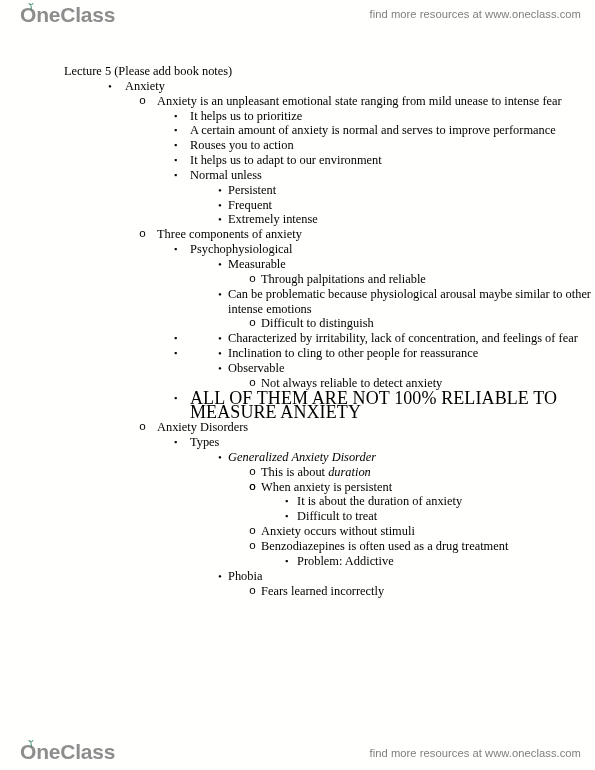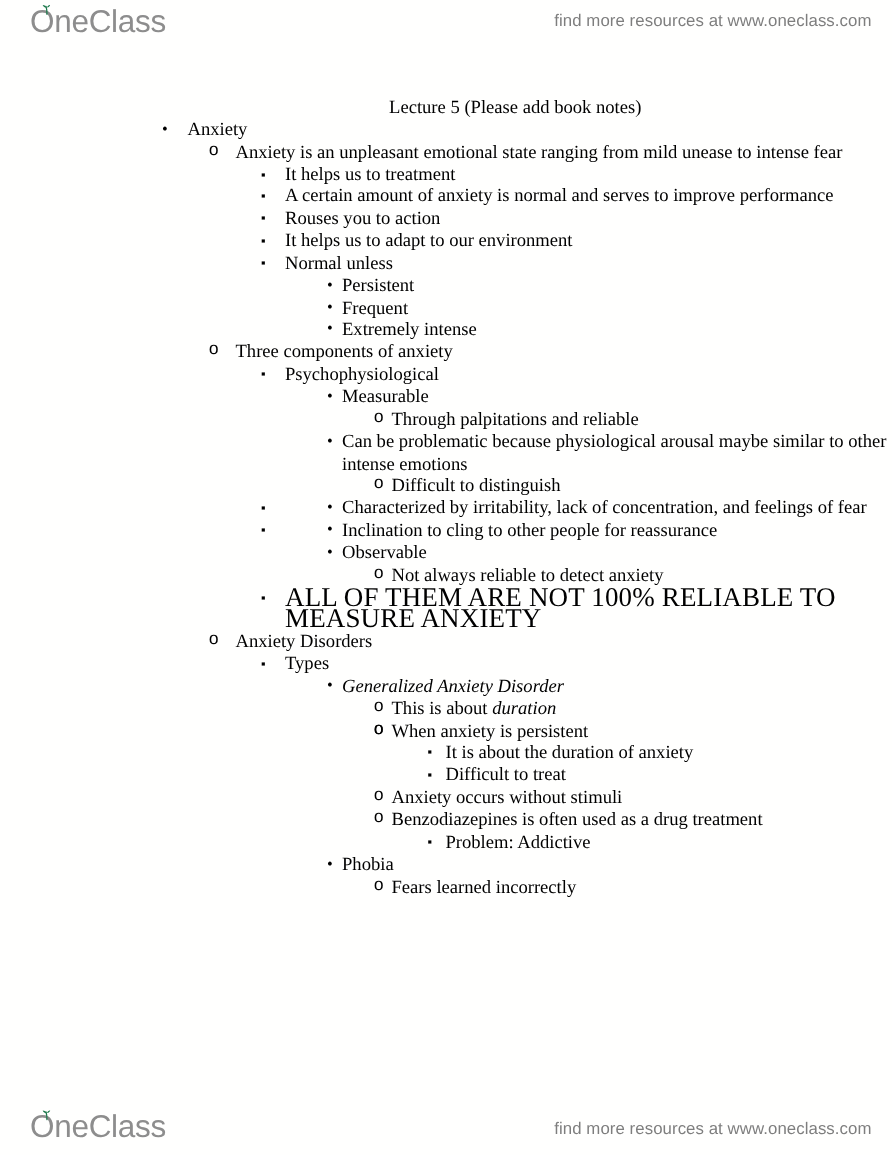--- a/index.html
+++ b/index.html
@@ -30,21 +30,21 @@
   .logo {
     position: absolute;
     left: 20px;
     top: 2px;
     display: block;
     white-space: nowrap;
   }
   .logo-text {
     font-family: "Liberation Sans", "DejaVu Sans", sans-serif;
     font-size: 21px;
-    font-weight: 400;
+    font-weight: 700;
     letter-spacing: -0.2px;
     color: #8d8d8d;
     line-height: 22px;
     display: inline-block;
     vertical-align: middle;
   }
   .logo-sprout {
     position: absolute;
     left: 6.5px;
     top: -1.5px;
@@ -89,21 +89,21 @@
   }
   .line .txt { display: block; }
 
   
   .marker.disc   { font-size: 11px; line-height: 14.85px; }
   .marker.circ   { font-family: "Liberation Mono", "DejaVu Sans Mono", monospace;
                    font-size: 11.6px; line-height: 14.85px; }
   .marker.sq     { font-size: 8.6px;  line-height: 14.85px; }
 
   
-  .l0 { padding-left: 92px; text-align: center;  }
+  .l0 { padding-left: 64px;  }
   .l1 { padding-left: 125px; }
   .l2 { padding-left: 157px; }
   .l3 { padding-left: 190px; }
   .l4 { padding-left: 228px; }
   .l5 { padding-left: 261px; }
   .l6 { padding-left: 297px; }
 
   .l1 > .marker { left: 108px; }
   .l2 > .marker { left: 139px; }
   .l3 > .marker { left: 174px; }
@@ -128,21 +128,21 @@
       </svg>
       <span class="logo-text">OneClass</span>
     </div>
     <div class="resources-note">find more resources at www.oneclass.com</div>
   </div>
 
   <div id="outline">
       <div class="line l0"><span class="txt">Lecture 5 (Please add book notes)</span></div>
       <div class="line l1"><span class="marker disc">•</span><span class="txt">Anxiety</span></div>
       <div class="line l2"><span class="marker circ">o</span><span class="txt">Anxiety is an unpleasant emotional state ranging from mild unease to intense fear</span></div>
-      <div class="line l3"><span class="marker sq">▪</span><span class="txt">It helps us to treatment</span></div>
+      <div class="line l3"><span class="marker sq">▪</span><span class="txt">It helps us to prioritize</span></div>
       <div class="line l3"><span class="marker sq">▪</span><span class="txt">A certain amount of anxiety is normal and serves to improve performance</span></div>
       <div class="line l3"><span class="marker sq">▪</span><span class="txt">Rouses you to action</span></div>
       <div class="line l3"><span class="marker sq">▪</span><span class="txt">It helps us to adapt to our environment</span></div>
       <div class="line l3"><span class="marker sq">▪</span><span class="txt">Normal unless</span></div>
       <div class="line l4"><span class="marker disc">•</span><span class="txt">Persistent</span></div>
       <div class="line l4"><span class="marker disc">•</span><span class="txt">Frequent</span></div>
       <div class="line l4"><span class="marker disc">•</span><span class="txt">Extremely intense</span></div>
       <div class="line l2"><span class="marker circ">o</span><span class="txt">Three components of anxiety</span></div>
       <div class="line l3"><span class="marker sq">▪</span><span class="txt">Psychophysiological</span></div>
       <div class="line l4"><span class="marker disc">•</span><span class="txt">Measurable</span></div>

